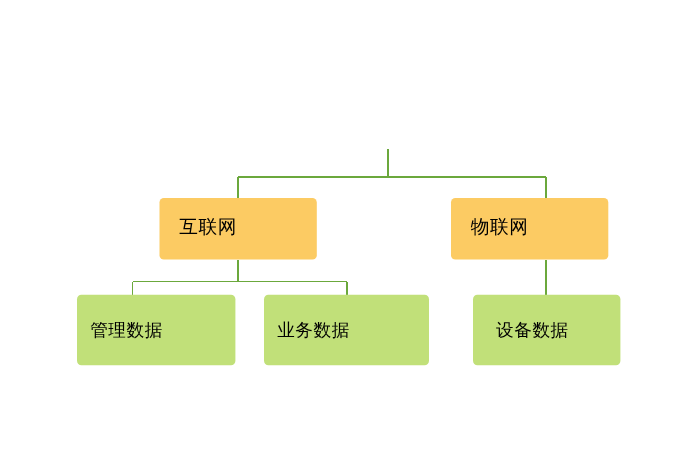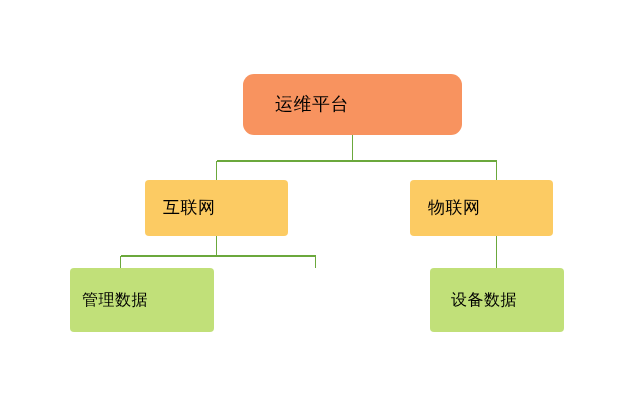--- a/index.html
+++ b/index.html
@@ -83,34 +83,34 @@
 
       <path d="M216.5 236 L216.5 256"></path>
       <path d="M120.5 256 L315.5 256"></path>
       <path d="M120.5 256 L120.5 268"></path>
       <path d="M315.5 256 L315.5 268"></path>
 
       <path d="M496.5 236 L496.5 268"></path>
     </g>
   </svg>
 
-  <div class="node node-root">
-    <span>运维平台</span>
-  </div>
 
   <div class="node node-l2 pos-left">
     <span>互联网</span>
   </div>
 
   <div class="node node-l2 pos-right">
     <span>物联网</span>
   </div>
 
   <div class="node node-l3 pos-a">
     <span>管理数据</span>
   </div>
 
+  <div class="node node-l3 pos-b">
+    <span>业务数据</span>
+  </div>
 
   <div class="node node-l3 pos-c">
     <span>设备数据</span>
   </div>
 
 </div>
 
 </body></html>

